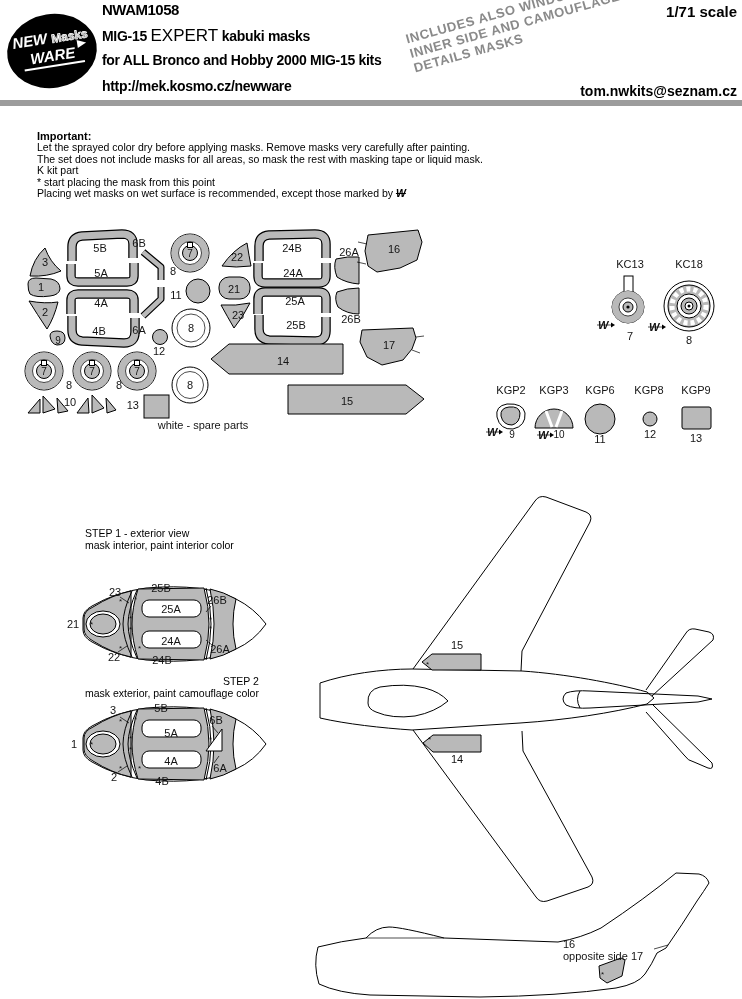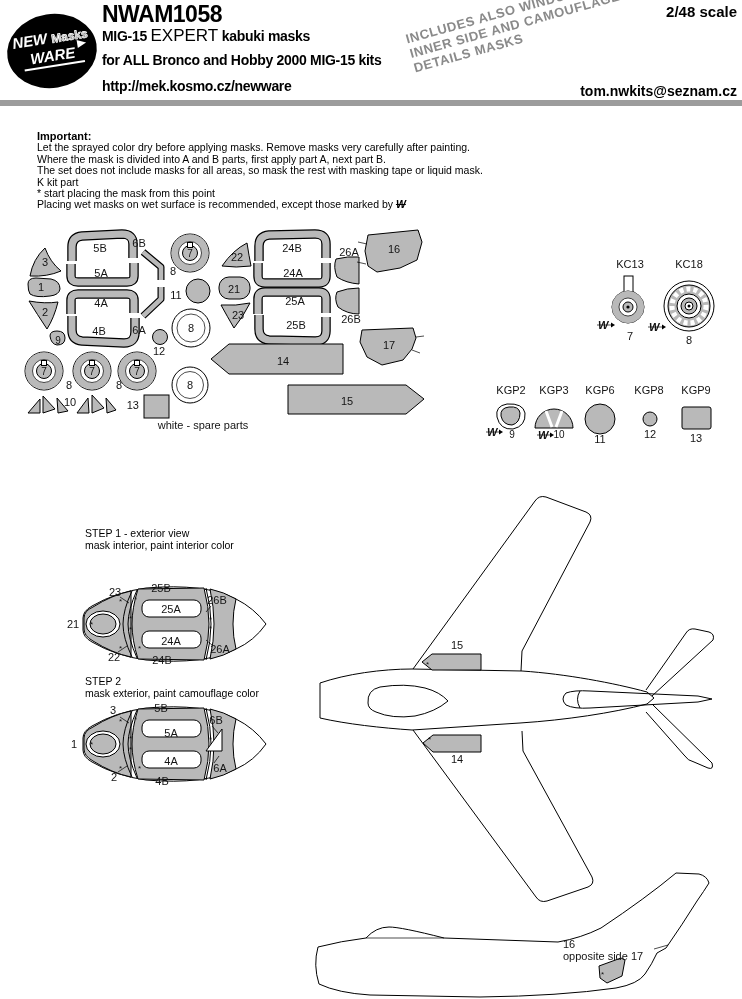--- a/index.html
+++ b/index.html
@@ -9,21 +9,21 @@
 
   
   .logo{position:absolute;left:7px;top:14px;width:90px;height:74px;background:#000;
         border-radius:50%;transform:rotate(-9deg);color:#fff;text-align:center;}
   .logo-l1{margin-top:16px;font-size:15px;font-weight:bold;font-style:italic;line-height:16px;white-space:nowrap;}
   .logo-masks{font-size:12px;font-style:normal;color:#aaa;-webkit-text-stroke:0.7px #fff;}
   .logo-l2{display:inline-block;font-size:15px;font-weight:bold;font-style:italic;
            border-bottom:2px solid #fff;padding:0 8px 1px 8px;line-height:17px;}
   .logo-arrow{position:absolute;right:10px;top:30px;width:0;height:0;
               border-left:9px solid #fff;border-top:4px solid transparent;border-bottom:4px solid transparent;}
-  .h-code{left:102px;top:1px;font-size:23px;font-weight:bold;letter-spacing:-0.5px;}
+  .h-code{left:102px;top:1px;font-size:15px;font-weight:bold;letter-spacing:-0.5px;}
   .h-line2{left:102px;top:26px;font-size:14px;font-weight:bold;letter-spacing:-0.3px;text-align:right;}
   .h-line2 .expert{font-size:17px;font-weight:normal;letter-spacing:0;}
   .h-line3{left:102px;top:52px;font-size:14px;font-weight:bold;letter-spacing:-0.3px;}
   .h-url{left:102px;top:78px;font-size:14px;font-weight:bold;letter-spacing:-0.3px;}
   .h-scale{right:5px;top:3px;font-size:15px;font-weight:bold;}
   .h-email{right:5px;top:83px;font-size:14px;font-weight:bold;}
   .h-diag{left:404px;top:32px;transform:rotate(-15.5deg);transform-origin:0 0;
           font-size:13px;font-weight:bold;color:#8a8a8a;letter-spacing:0.6px;line-height:15px;white-space:nowrap;}
   .divider{left:0;top:100px;width:742px;height:6px;background:#9c9c9c;}
 
@@ -65,33 +65,32 @@
     <div class="logo-arrow"></div>
   </div>
   <div class="abs h-code">NWAM1058</div>
   <div class="abs h-line2">
     <span>MIG-15</span>
     <span class="expert">EXPERT</span>
     <span>kabuki masks</span>
   </div>
   <div class="abs h-line3">for ALL Bronco and Hobby 2000 MIG-15 kits</div>
   <div class="abs h-url">http://mek.kosmo.cz/newware</div>
-  <div class="abs h-scale">2/48 scale</div>
+  <div class="abs h-scale">1/71 scale</div>
   <div class="abs h-email">tom.nwkits@seznam.cz</div>
   <div class="abs h-diag">
     <div>INCLUDES ALSO WINDOWS</div>
     <div>INNER SIDE AND CAMOUFLAGE</div>
     <div>DETAILS MASKS</div>
   </div>
   <div class="abs divider"></div>
 
   <div class="abs instr">
     <div class="instr-head">Important:</div>
     <div>Let the sprayed color dry before applying masks. Remove masks very carefully after painting.</div>
-    <div>Where the mask is divided into A and B parts, first apply part A, next part B.</div>
     <div>The set does not include masks for all areas, so mask the rest with masking tape or liquid mask.</div>
     <div>K kit part</div>
     <div>* start placing the mask from this point</div>
     <div><span>Placing wet masks on wet surface is recommended, except those marked by</span> <span class="wm-inline">W</span></div>
   </div>
 
   <svg style="left:20px;top:228px;" width="425" height="235" viewBox="20 228 425 235">
     <defs>
       <g id="wheelpart">
         <circle class="w" r="19"></circle>
@@ -295,21 +294,21 @@
     <text class="mid t10" x="559" y="438">10</text>
     <text class="mid" x="600" y="443">11</text>
     <text class="mid" x="650" y="438">12</text>
     <text class="mid" x="696" y="442">13</text>
   </svg>
 
   <div class="abs step-title" style="left:85px;top:527px;">
     <div>STEP 1 - exterior view</div>
     <div>mask interior, paint interior color</div>
   </div>
-  <div class="abs step-title" style="left:85px;top:675px;">
+  <div class="abs step-title" style="left:85px;top:675px;text-align:right;">
     <div>STEP 2</div>
     <div>mask exterior, paint camouflage color</div>
   </div>
 
   <svg style="left:60px;top:580px;" width="280" height="90" viewBox="60 580 280 90">
     <defs>
       <g id="canopy">
         <path class="w" d="M83,630 L83,618 Q83,611 92,606 Q116,592 146,588 Q205,583 236,599 Q254,608 266,624 Q254,641 236,649 Q205,665 146,660 Q116,656 92,642 Q83,637 83,630 Z"></path>
         <path class="g" d="M84,629 L84,618 Q84,611 93,607 Q112,595 131,591 L131,657 Q112,653 93,641 Q84,636 84,629 Z"></path>
         <ellipse class="w" cx="103" cy="624" rx="17" ry="13"></ellipse>

